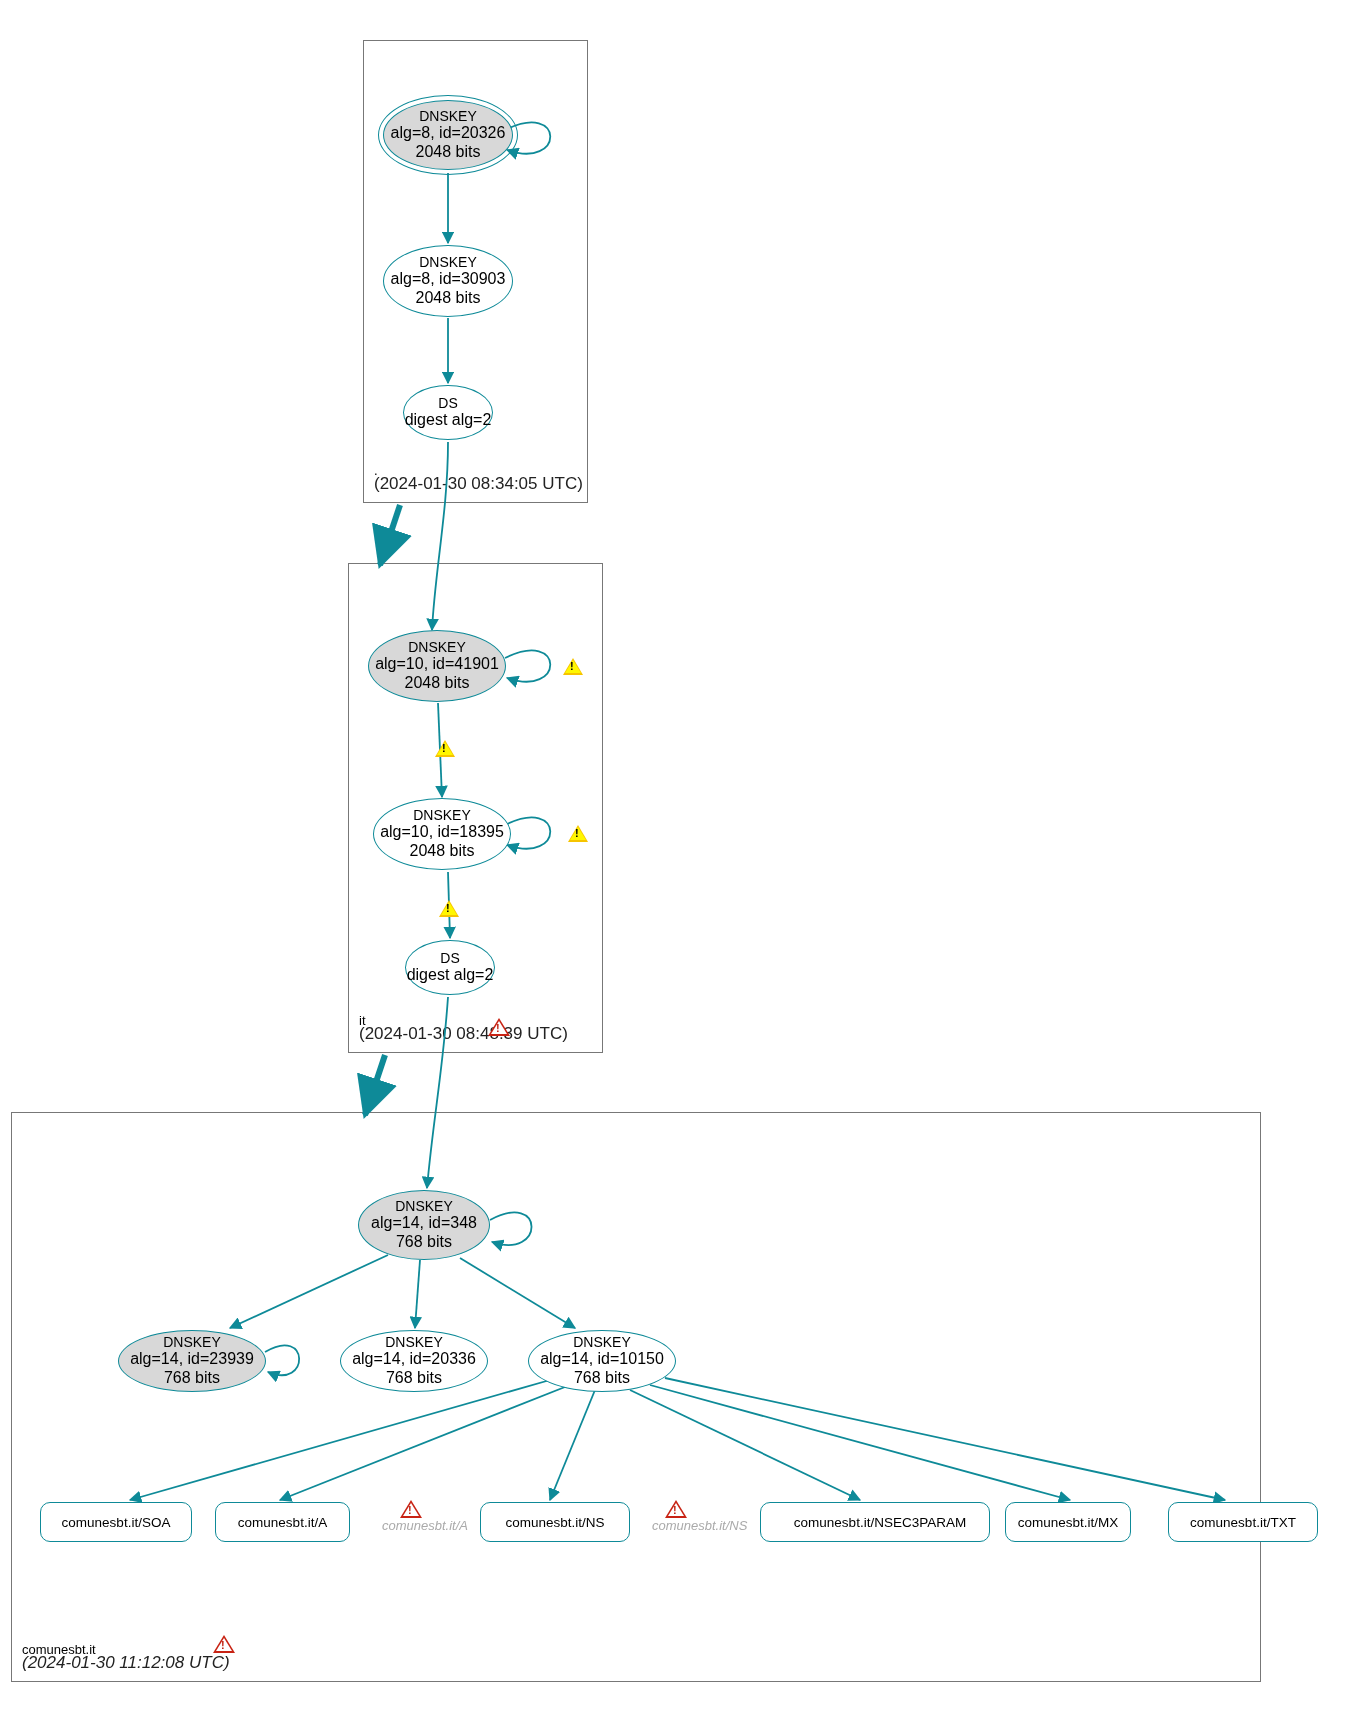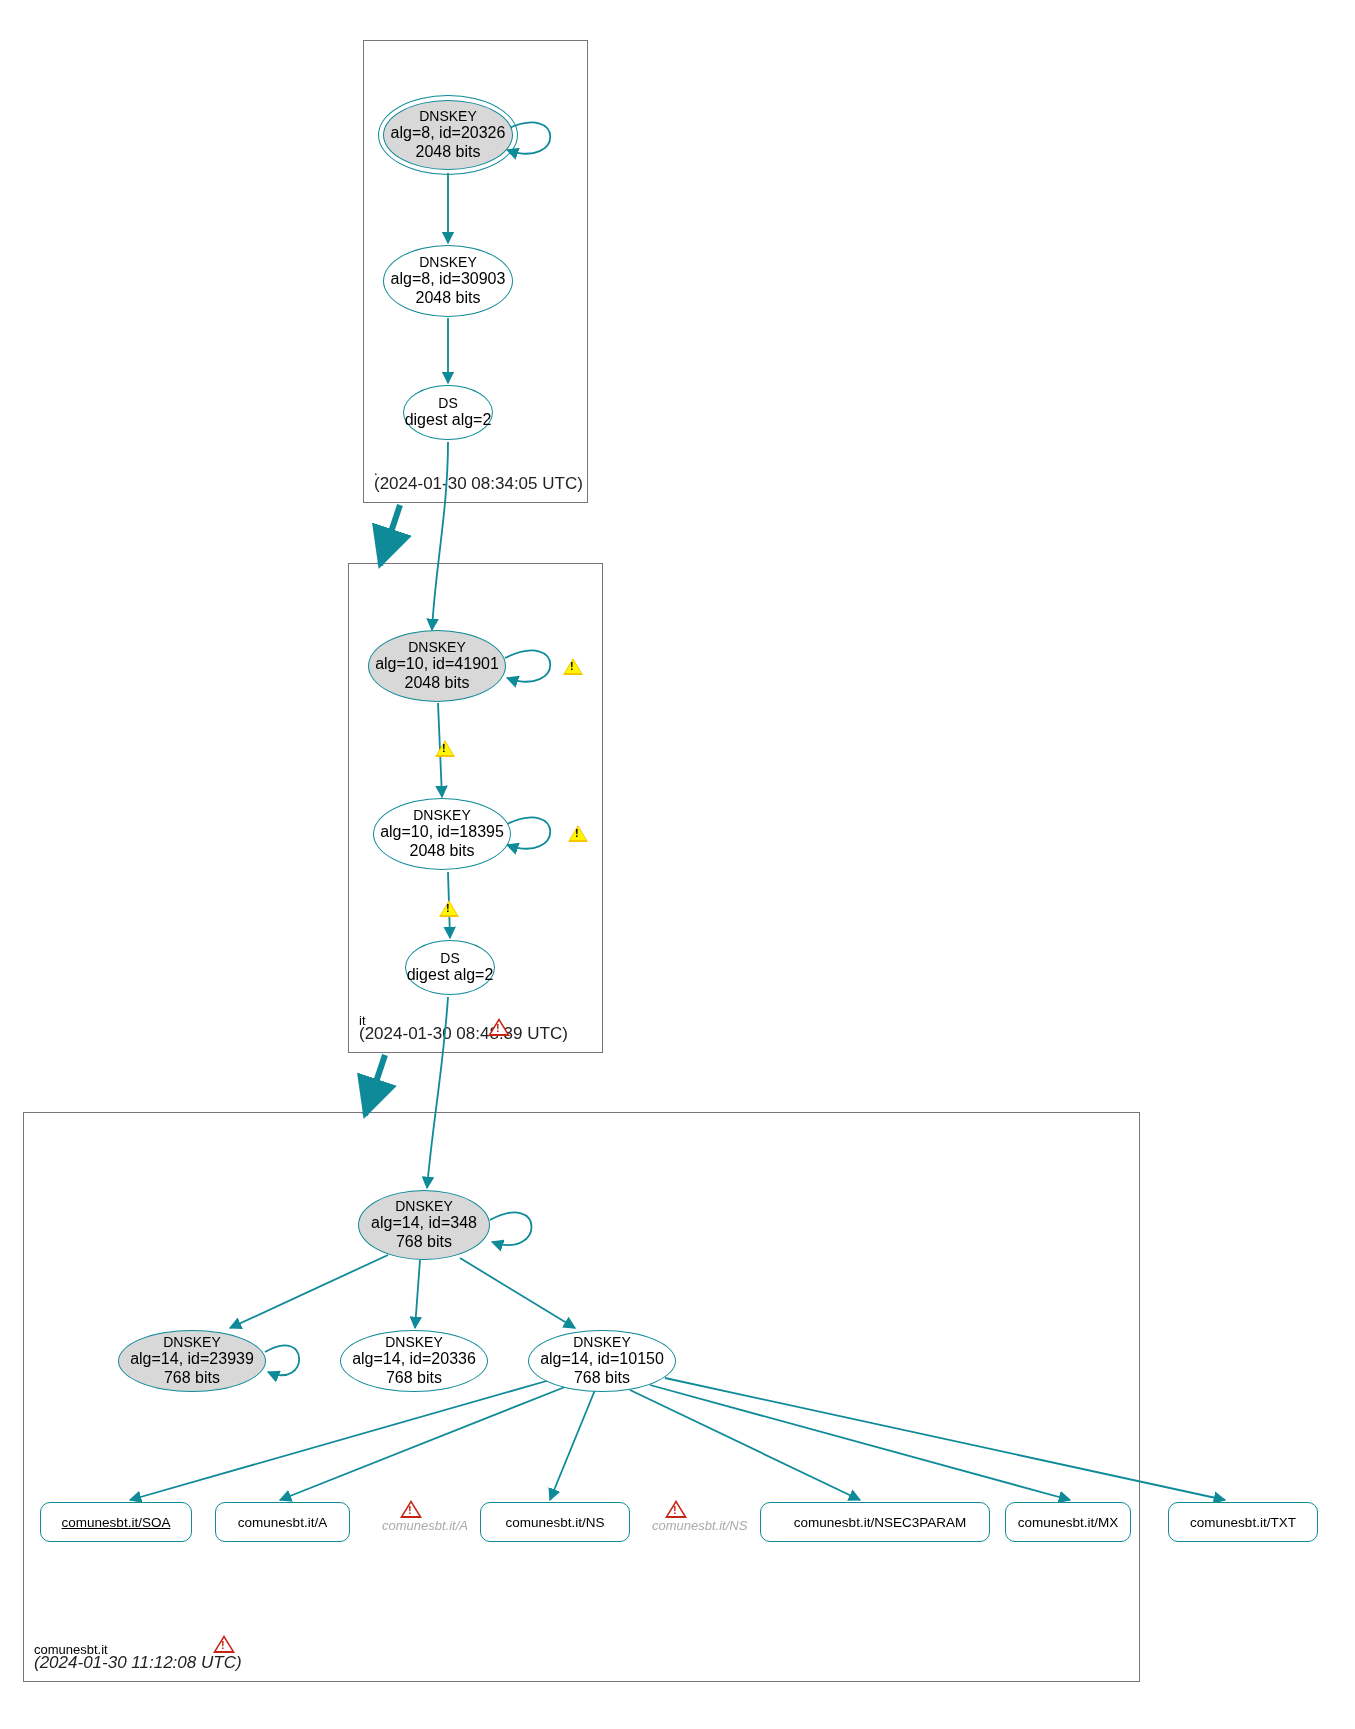--- a/index.html
+++ b/index.html
@@ -129,21 +129,21 @@
   <div class="zone-box" style="left:353px; top:30px; width:225px; height:463px;">
     <span class="zone-label" style="bottom:24px;">.</span>
     <span class="zone-ts" style="bottom:8px;">(2024-01-30 08:34:05 UTC)</span>
   </div>
 
   <div class="zone-box" style="left:338px; top:553px; width:255px; height:490px;padding-left:8px;">
     <span class="zone-label" style="bottom:24px;">it</span>
     <span class="zone-ts" style="bottom:8px;">(2024-01-30 08:48:39 UTC)</span>
   </div>
 
-  <div class="zone-box" style="left:13px; top:1102px; width:1117px; height:570px;">
+  <div class="zone-box" style="left:1px; top:1102px; width:1250px; height:570px;">
     <span class="zone-label" style="bottom:24px;">comunesbt.it</span>
     <span class="zone-ts" style="bottom:8px;font-style:italic;">(2024-01-30 11:12:08 UTC)</span>
   </div>
 
   <svg width="1335" height="1710">
     <defs>
       <marker id="ah" viewBox="0 0 10 10" refX="9" refY="5" markerWidth="7" markerHeight="7" orient="auto-start-reverse">
         <path d="M0 0 L10 5 L0 10 z" fill="#0e8a98"></path>
       </marker>
     </defs>
@@ -225,21 +225,21 @@
     <span class="n-title">DNSKEY</span>
     <span class="n-sub">alg=14, id=20336</span>
     <span class="n-sub">768 bits</span>
   </div>
   <div class="node-ellipse" style="left:518px; top:1320px; width:148px; height:62px;">
     <span class="n-title">DNSKEY</span>
     <span class="n-sub">alg=14, id=10150</span>
     <span class="n-sub">768 bits</span>
   </div>
 
-  <div class="rrbox" style="left:30px;  top:1492px; width:152px;text-decoration:underline;">comunesbt.it/SOA</div>
+  <div class="rrbox" style="left:30px;  top:1492px; width:152px;">comunesbt.it/SOA</div>
   <div class="rrbox" style="left:205px; top:1492px; width:135px;">comunesbt.it/A</div>
   <div class="rrbox" style="left:470px; top:1492px; width:150px;">comunesbt.it/NS</div>
   <div class="rrbox" style="left:750px; top:1492px; width:230px;padding-left:10px;">comunesbt.it/NSEC3PARAM</div>
   <div class="rrbox" style="left:995px; top:1492px; width:126px;">comunesbt.it/MX</div>
   <div class="rrbox" style="left:1158px;top:1492px; width:150px;">comunesbt.it/TXT</div>
 
   <span class="phantom-rr" style="left:372px; top:1508px;">comunesbt.it/A</span>
   <span class="phantom-rr" style="left:642px; top:1508px;">comunesbt.it/NS</span>
 
   <div class="warn-icon" style="left:553px; top:648px;"></div>

